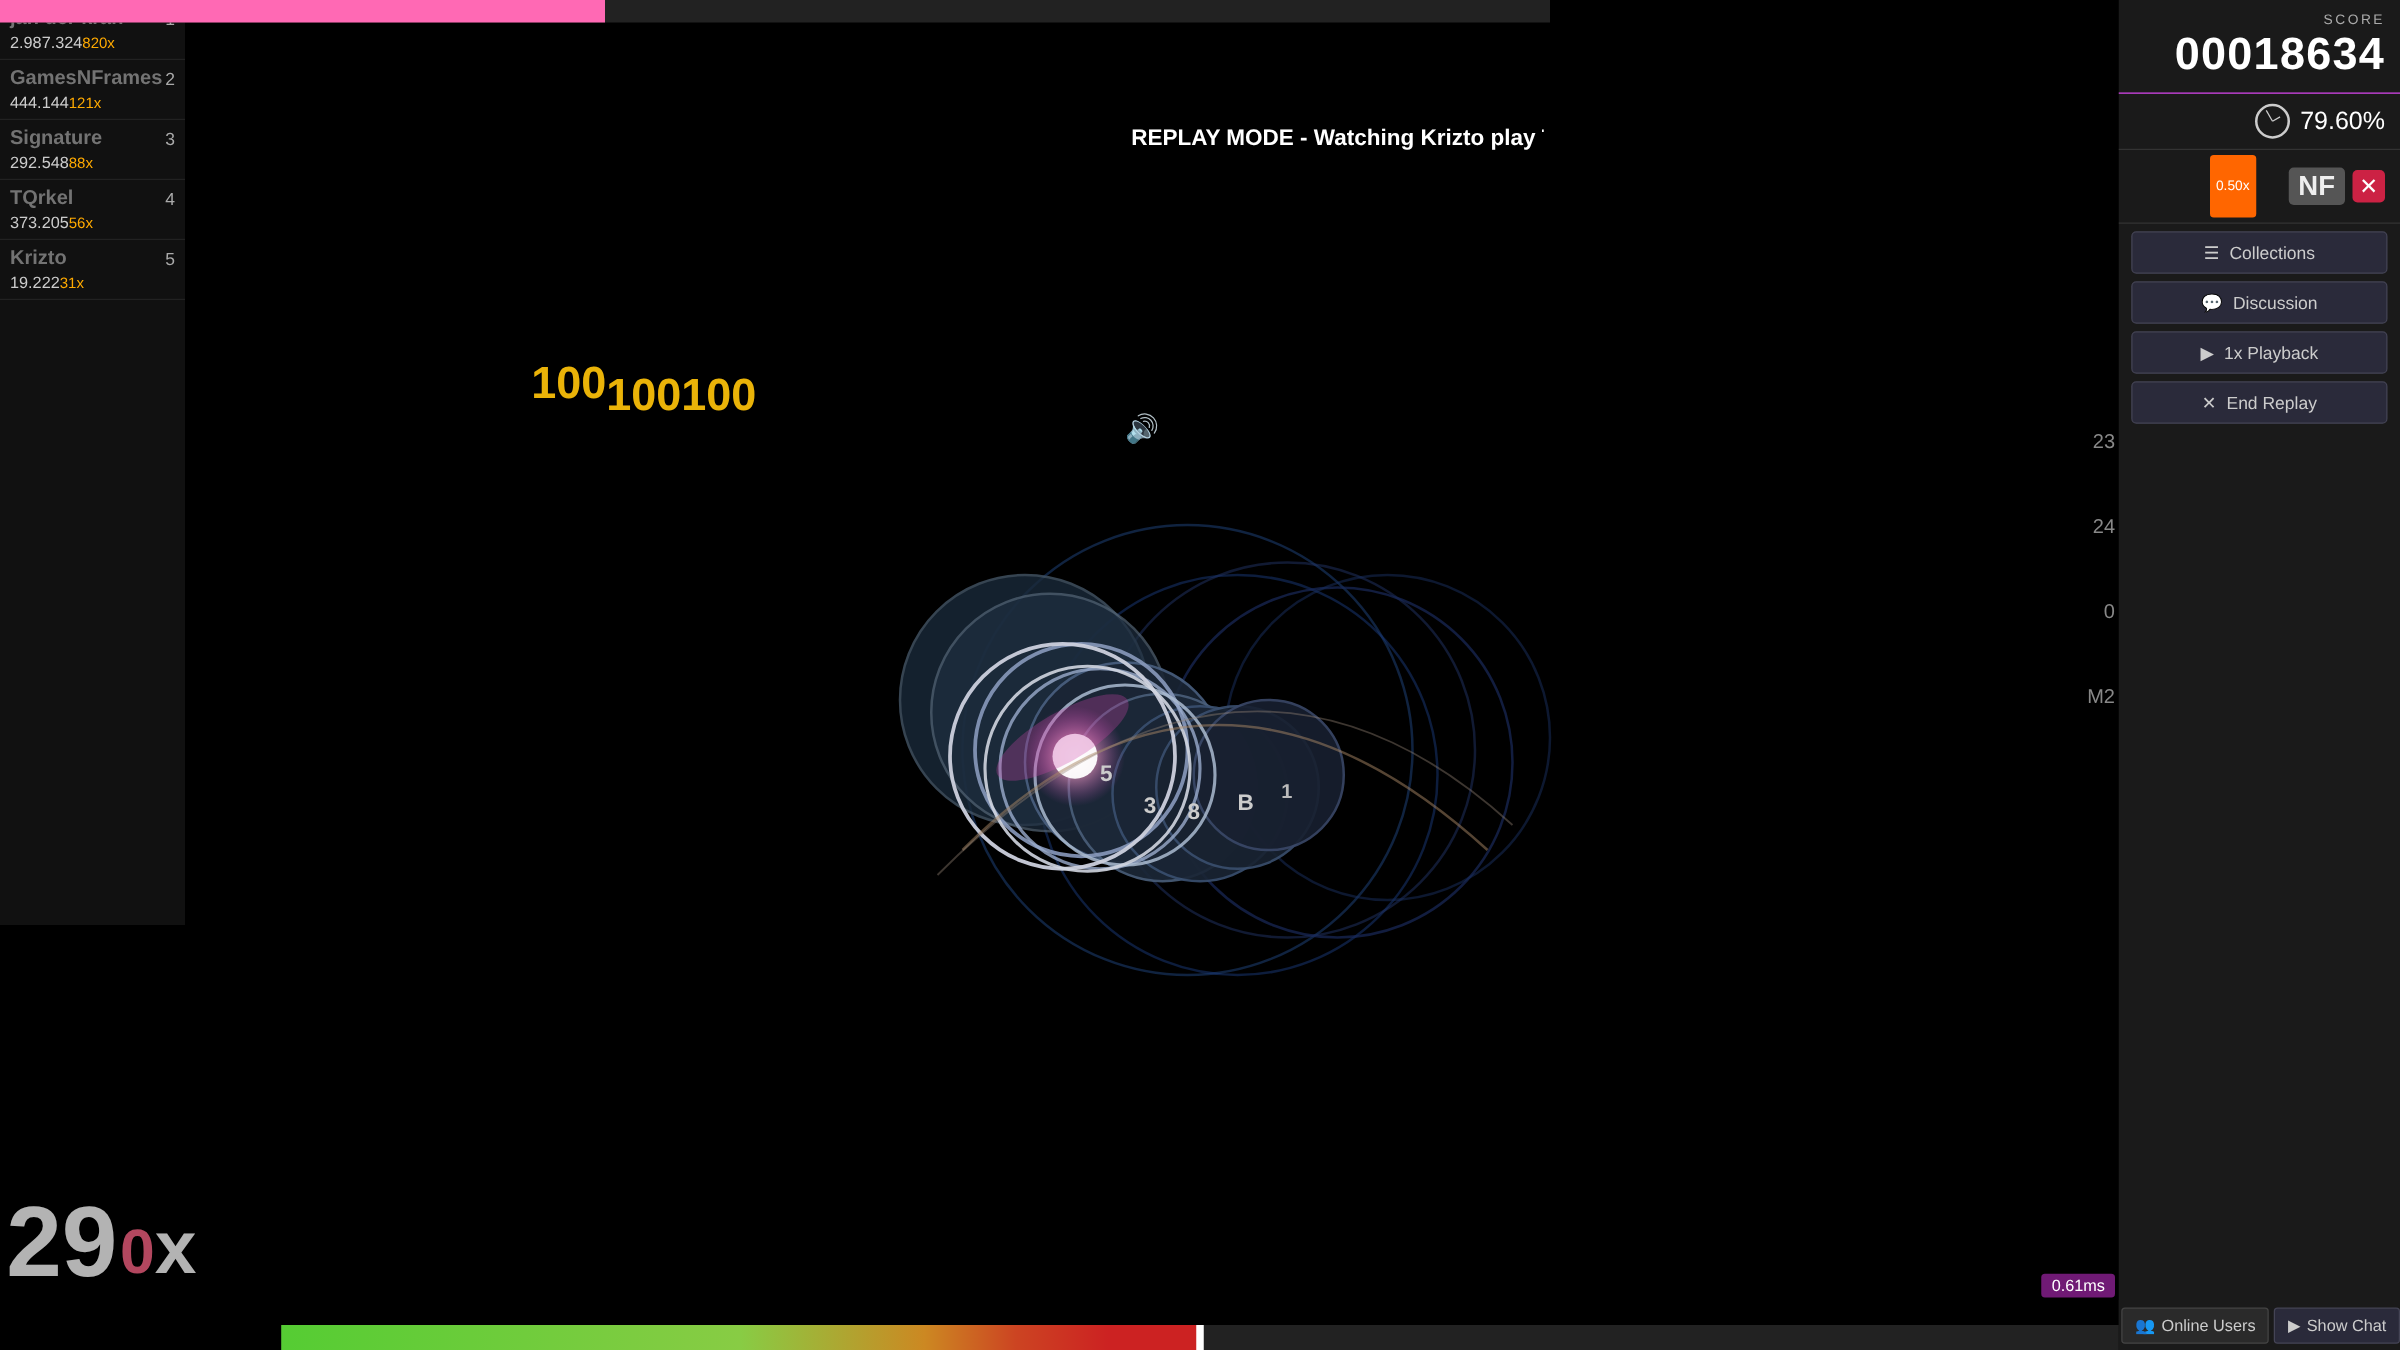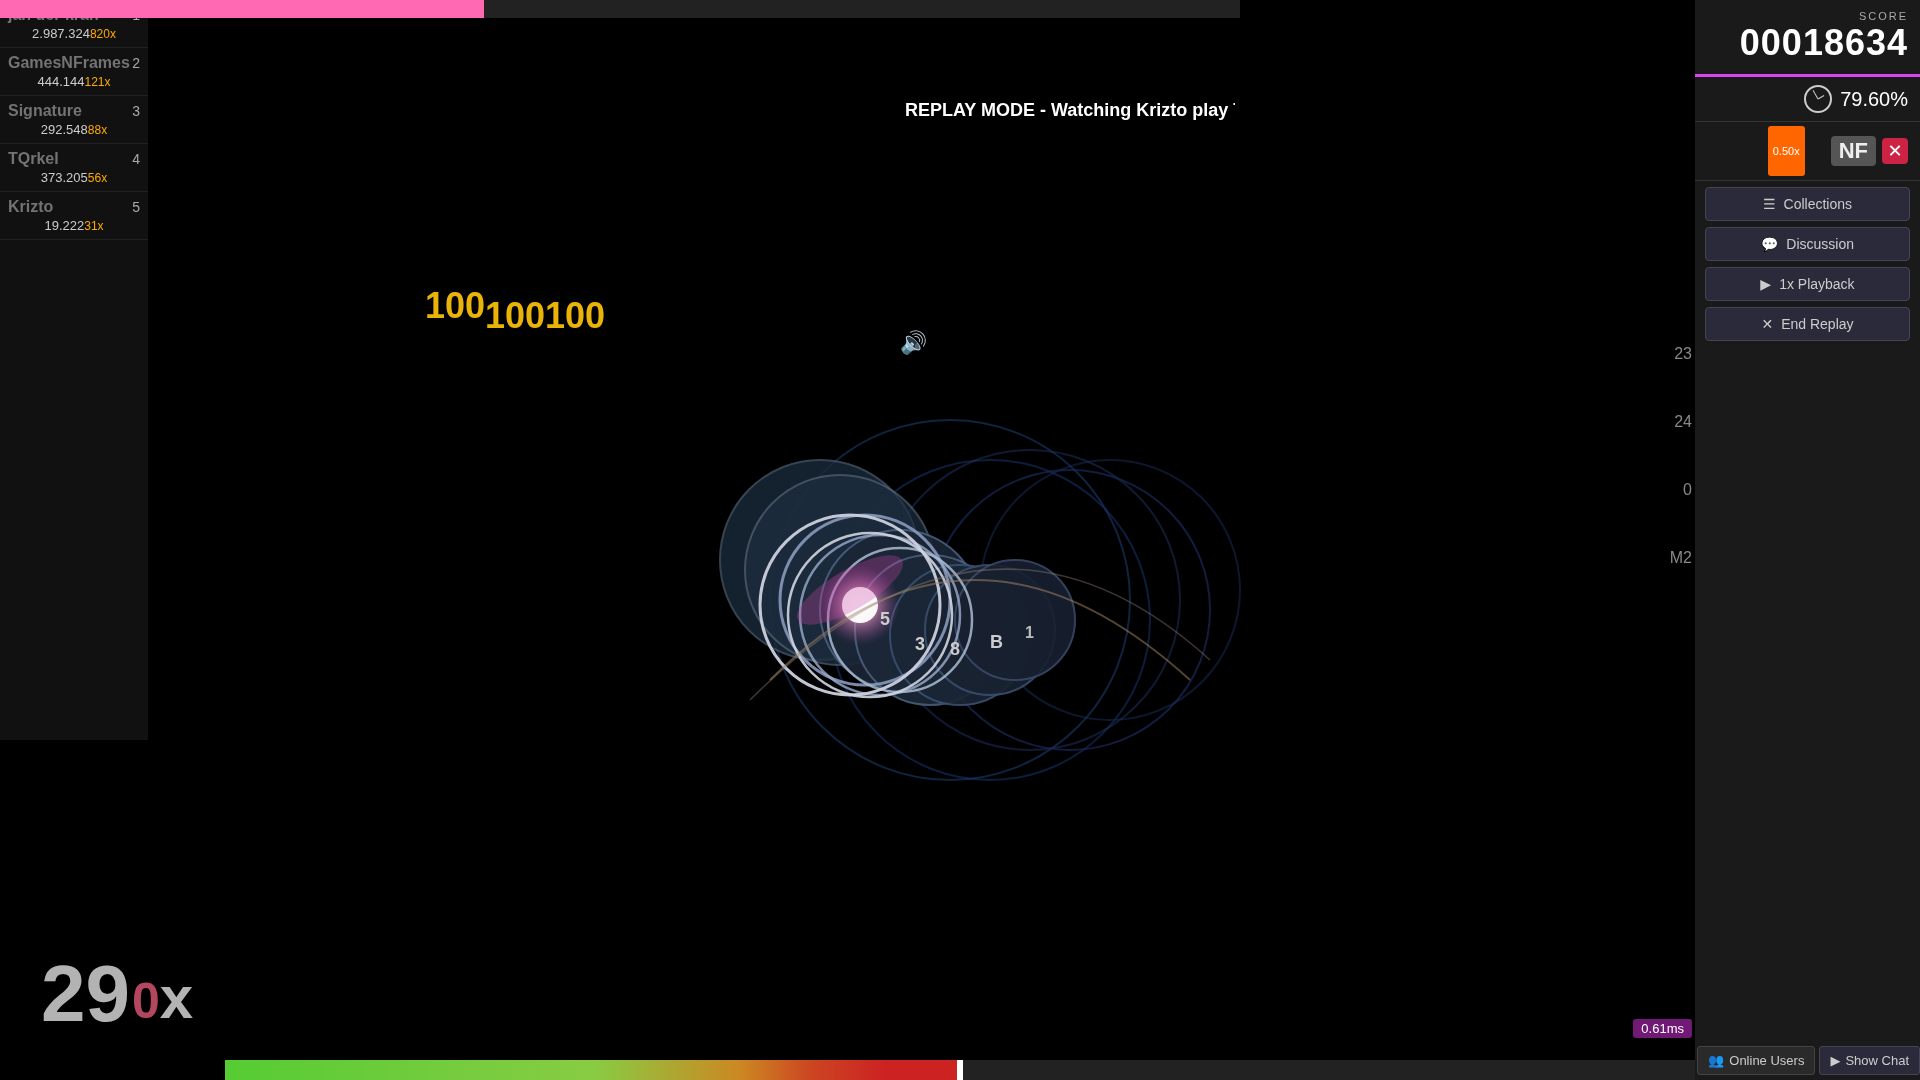--- a/index.html
+++ b/index.html
@@ -37,21 +37,21 @@
       font-weight: bold;
       color: #737373;
       text-align: right;
     }
     .leaderboard-entry .rank {
       font-size: 14px;
       color: #aaa;
     }
     .leaderboard-entry .score-row {
       display: flex;
-      justify-content: center;
+      justify-content: flex-start;
       align-items: center;
       margin-top: 2px;
     }
     .leaderboard-entry .score {
       font-size: 13px;
       color: #ccc;
     }
     .leaderboard-entry .combo {
       font-size: 12px;
       color: #ffaa00;
@@ -66,21 +66,20 @@
       font-size: 80px;
       font-weight: bold;
       color: #fff;
       display: flex;
       align-items: flex-end;
       padding-left: 5px;
     }
     #bottom-combo .combo-num {
       color: #fff;
       opacity: 0.7;
-      margin-left: 36px;
     }
     #bottom-combo .combo-x {
       font-size: 50px;
       color: #ff6688;
       opacity: 0.7;
       margin-left: 2px;
       margin-bottom: 10px;
     }
     #bottom-combo .combo-x2 {
       font-size: 60px;
@@ -151,21 +150,21 @@
       width: 225px;
       height: 1080px;
       background: #1a1a1a;
       z-index: 10;
     }
 
     
     #score-area {
       text-align: right;
       padding: 10px 12px;
-      border-bottom: 3px solid #d946ef;
+      border-bottom: 1px solid #d946ef;
     }
     #score-label {
       font-size: 11px;
       color: #aaa;
       letter-spacing: 2px;
     }
     #score-value {
       font-size: 36px;
       color: #fff;
       font-weight: bold;

